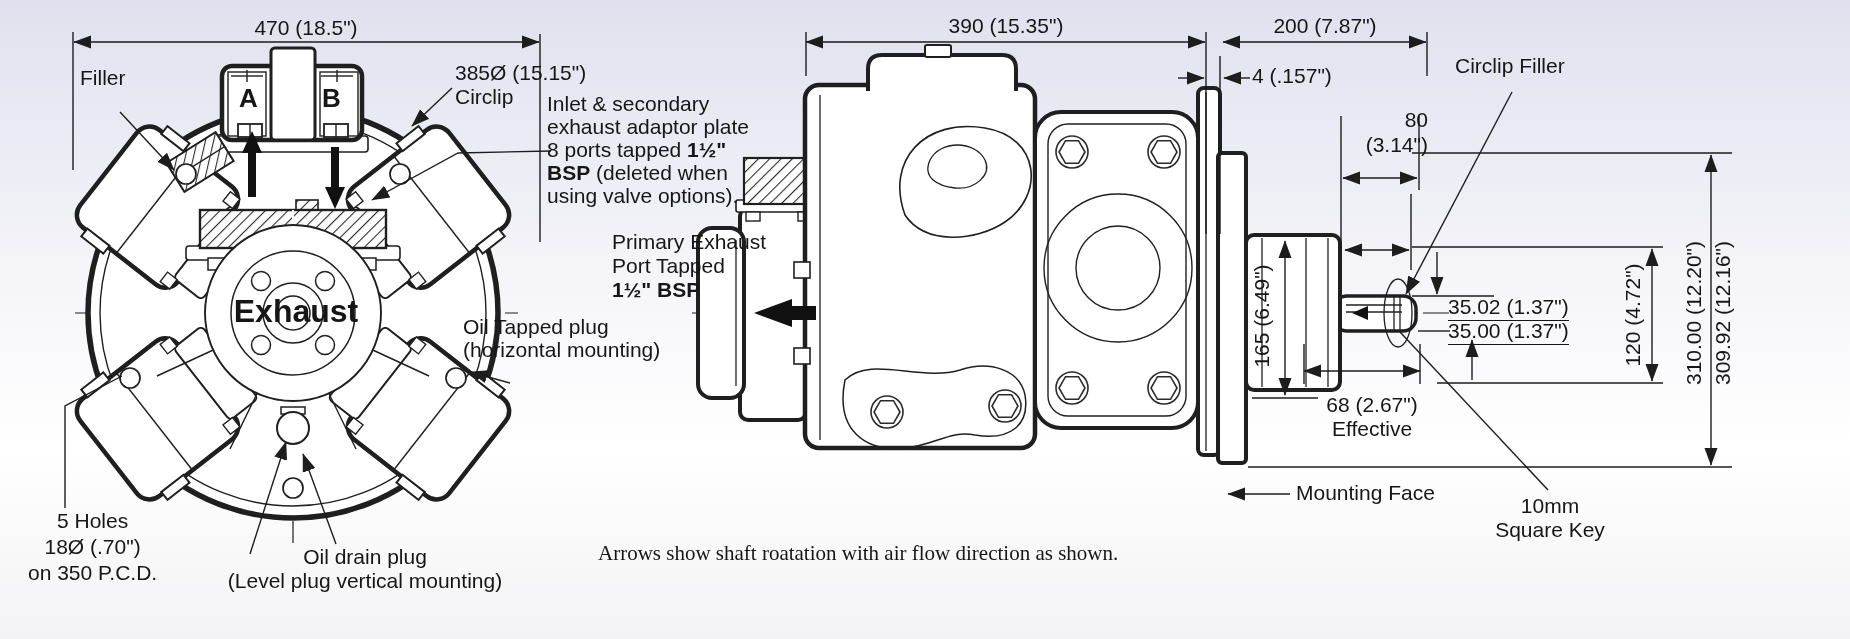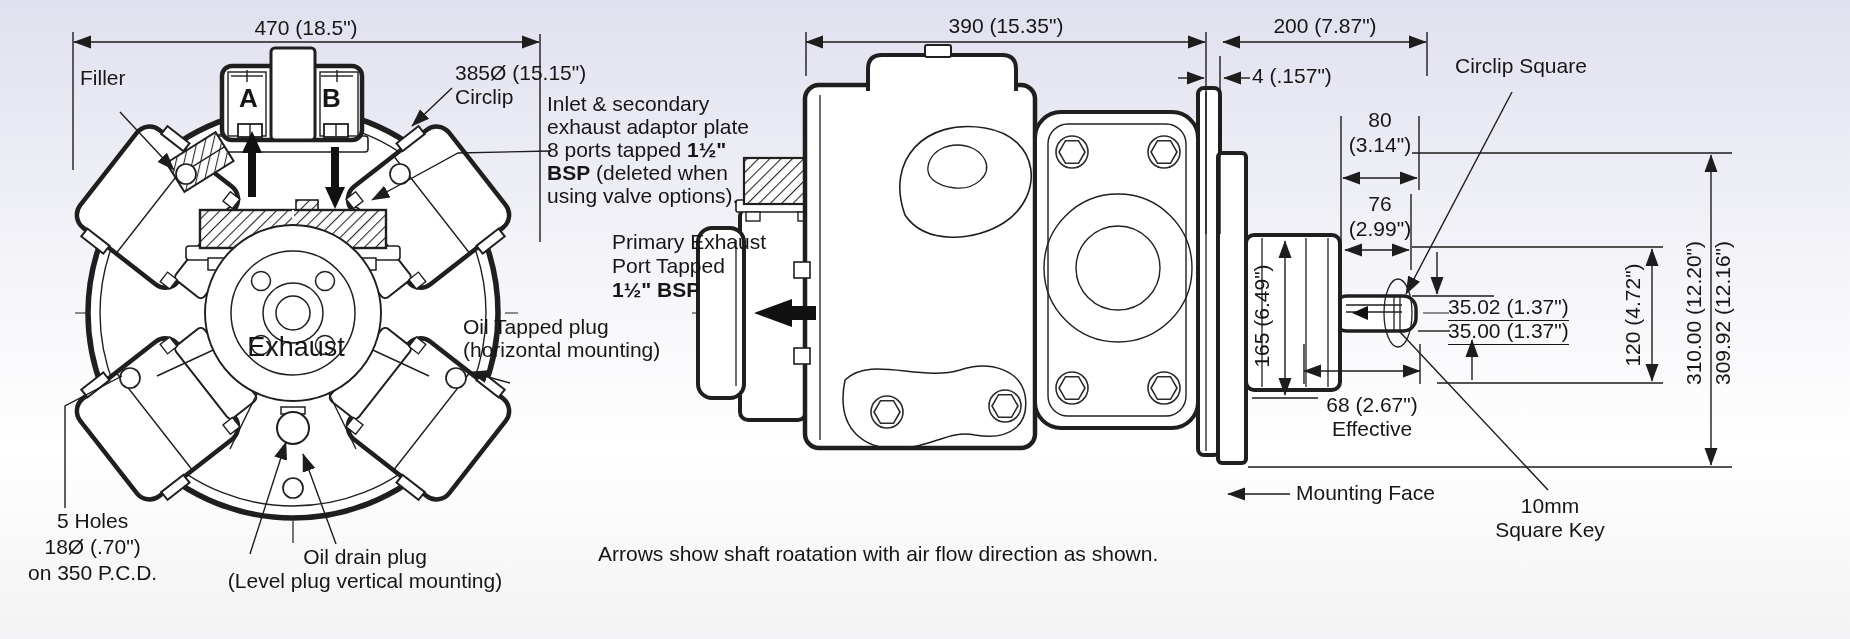--- a/index.html
+++ b/index.html
@@ -6,24 +6,24 @@
   #stage{
     position:relative;width:1850px;height:639px;overflow:hidden;
     background:linear-gradient(180deg,#e0e1ee 0%,#e9eaf3 20%,#f6f6fa 45%,#ffffff 70%,#f3f3f5 100%);
     font-family:"Liberation Sans",sans-serif;color:#161616;
   }
   svg{position:absolute;left:0;top:0;}
   .lbl{position:absolute;font-size:21px;line-height:1.13;white-space:nowrap;color:#161616;}
   .ctr{text-align:center;}
   .b{font-weight:bold;}
   .big{font-size:26px;font-weight:bold;}
-  .xbig{font-size:27px;font-weight:normal;margin-top:39px;}
+  .xbig{font-size:32px;font-weight:bold;}
   .rot{transform:translate(-50%,-50%) rotate(-90deg);}
   .ul{display:inline-block;border-bottom:1.6px solid #161616;padding-bottom:1px;}
-  .lh23{line-height:23px;} .lh24{line-height:24px;} .lh25{line-height:25px;} .lh26{line-height:26px;text-align:center;} .lh27{line-height:27px;}
+  .lh23{line-height:23px;} .lh24{line-height:24px;} .lh25{line-height:25px;text-align:right;} .lh26{line-height:26px;text-align:center;} .lh27{line-height:27px;font-family:Liberation Serif, serif;}
 </style>
 </head>
 <body>
 
 <div id="stage">
 
 <svg width="1850" height="639" viewBox="0 0 1850 639">
   <defs>
     <pattern id="hatch" width="8" height="8" patternUnits="userSpaceOnUse" patternTransform="rotate(45)">
       <rect width="8" height="8" fill="#ffffff"></rect>
@@ -278,28 +278,24 @@
     <span>on 350 P.C.D.</span>
   </div>
   <div class="lbl ctr lh24" style="left:200px;top:545px;width:330px">
     <span>Oil drain plug</span><br>
     <span>(Level plug vertical mounting)</span>
   </div>
 
   <div class="lbl ctr" style="left:896px;top:14px;width:220px">390 (15.35")</div>
   <div class="lbl ctr" style="left:1232px;top:14px;width:186px">200 (7.87")</div>
   <div class="lbl" style="left:1252px;top:64px">4 (.157")</div>
-  <div class="lbl" style="left:1455px;top:54px">Circlip Square</div>
+  <div class="lbl" style="left:1455px;top:54px">Circlip Filler</div>
   <div class="lbl ctr lh25" style="left:1332px;top:107px;width:96px">
     <span>80</span><br>
     <span>(3.14")</span>
-  </div>
-  <div class="lbl ctr lh25" style="left:1332px;top:191px;width:96px">
-    <span>76</span><br>
-    <span>(2.99")</span>
   </div>
   <div class="lbl rot" style="left:1262px;top:316px">165 (6.49")</div>
   <div class="lbl" style="left:1448px;top:295px"><span class="ul">35.02 (1.37")</span></div>
   <div class="lbl" style="left:1448px;top:319px"><span class="ul">35.00 (1.37")</span></div>
   <div class="lbl rot" style="left:1633px;top:315px">120 (4.72")</div>
   <div class="lbl rot" style="left:1694px;top:313px">310.00 (12.20")</div>
   <div class="lbl rot" style="left:1723px;top:313px">309.92 (12.16")</div>
   <div class="lbl ctr lh24" style="left:1308px;top:393px;width:128px">
     <span>68 (2.67")</span><br>
     <span>Effective</span>

